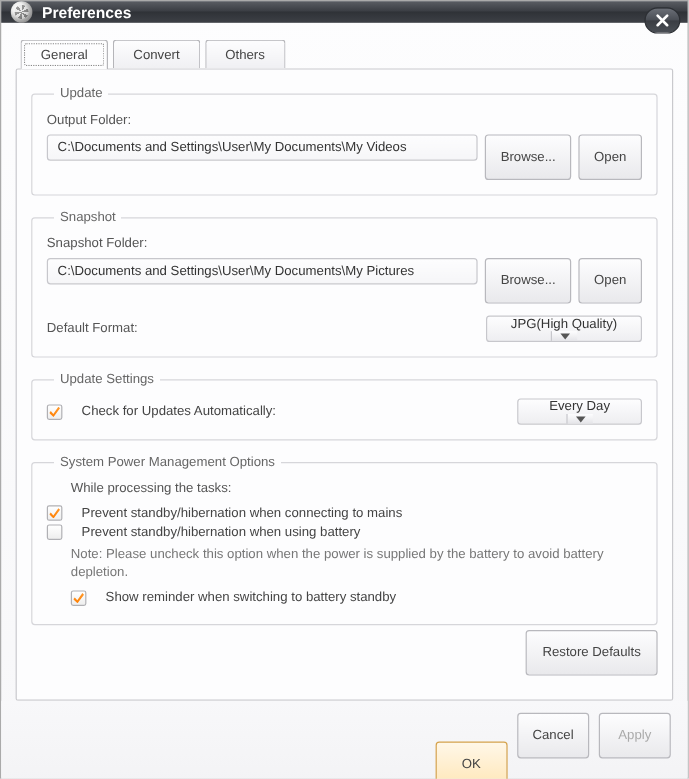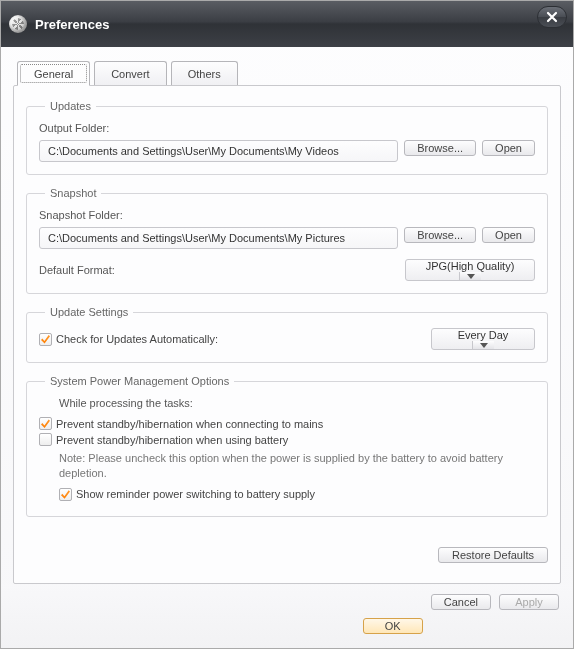--- a/index.html
+++ b/index.html
@@ -90,21 +90,21 @@
   .label { font-size:11px; color:#555; display:block; margin-bottom:6px; }
 
   .row { display:flex; align-items:flex-start; gap:6px; }
   .path-input {
     flex:1; height:22px;
     border:1px solid #c7c7cc; border-radius:3px;
     padding:0 8px; font-size:11px; color:#333;
     background:linear-gradient(#fdfdfe,#f6f6f8);
   }
   .btn {
-    height:16px; font-size:11px; color:#444;
+    height:38px; font-size:11px; color:#444;
     padding:0 12px;
     border:1px solid #b8b8bd; border-radius:3px;
     background:linear-gradient(#fdfdfe,#e9e9ec);
     cursor:pointer;
     display:flex; align-items:center; justify-content:center;
   }
   .btn.disabled { color:#aaa; cursor:default; }
 
   .row-space { display:flex; align-items:center; justify-content:space-between; margin-top:10px; }
 
@@ -126,21 +126,21 @@
   }
   .select .sel-btn::after {
     content:""; width:0; height:0;
     border-left:4px solid transparent;
     border-right:4px solid transparent;
     border-top:5px solid #555;
   }
   .select-wide { min-width: 130px; }
   .select-narrow { min-width: 104px; }
 
-  .check-row { display:flex; align-items:center; gap:4px; font-size:11px; color:#444; margin: 3px 0; }
+  .check-row { display:flex; align-items:center; gap:16px; font-size:11px; color:#444; margin: 3px 0; }
   .checkbox {
     width:13px; height:13px; border:1px solid #b0b0b4;
     border-radius:2px;
     background:linear-gradient(#fff,#eee);
     display:flex; align-items:center; justify-content:center;
     cursor:pointer;
     flex-shrink:0;
   }
   .checkbox.checked::after {
     content:""; width:9px; height:9px;
@@ -194,21 +194,21 @@
           <span>Convert</span>
         </div>
       <div class="tab">
           <span>Others</span>
         </div>
     </div>
 
     <div class="panel">
 
       <fieldset class="group">
-        <legend>Updates</legend>
+        <legend>Update</legend>
         <span class="label">Output Folder:</span>
         <div class="row">
           <input class="path-input" type="text" readonly="" value="C:\Documents and Settings\User\My Documents\My Videos" style="">
           <button class="btn">Browse...</button>
           <button class="btn">Open</button>
         </div>
       </fieldset>
 
       <fieldset class="group">
         <legend>Snapshot</legend>
@@ -252,21 +252,21 @@
 
         <div class="check-row">
           <div class="checkbox"></div>
           <span>Prevent standby/hibernation when using battery</span>
         </div>
 
         <div class="note">Note: Please uncheck this option when the power is supplied by the battery to avoid battery depletion.</div>
 
         <div class="check-row indent">
           <div class="checkbox checked"></div>
-          <span>Show reminder power switching to battery supply</span>
+          <span>Show reminder when switching to battery standby</span>
         </div>
       </fieldset>
 
       <div class="spacer"></div>
 
       <div class="restore-row">
         <button class="btn restore-btn">Restore Defaults</button>
       </div>
 
     </div>

